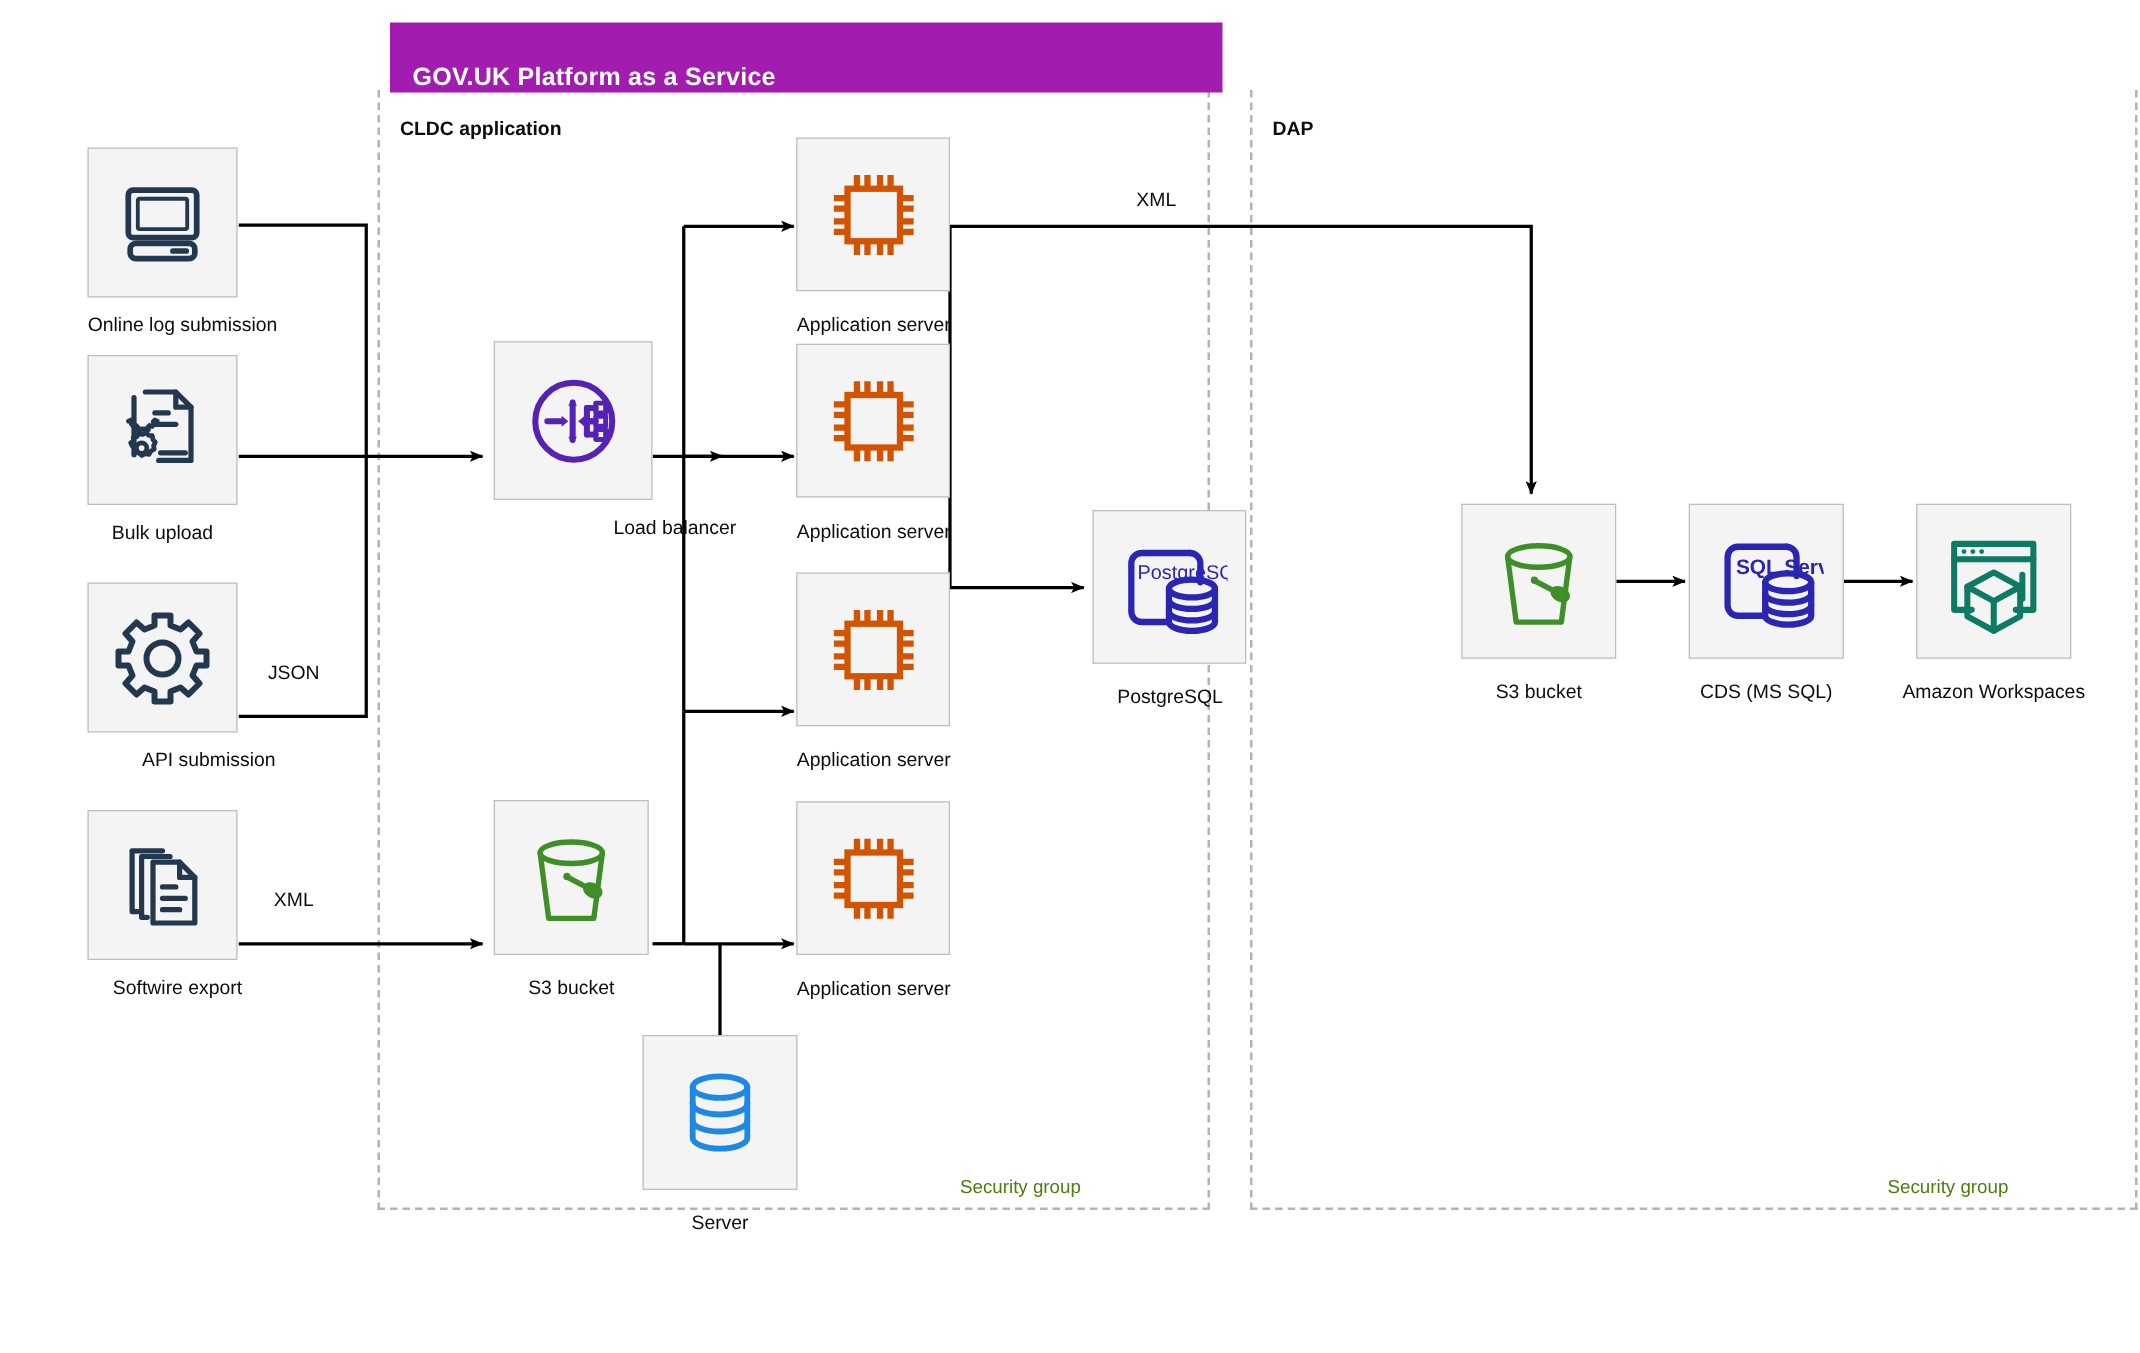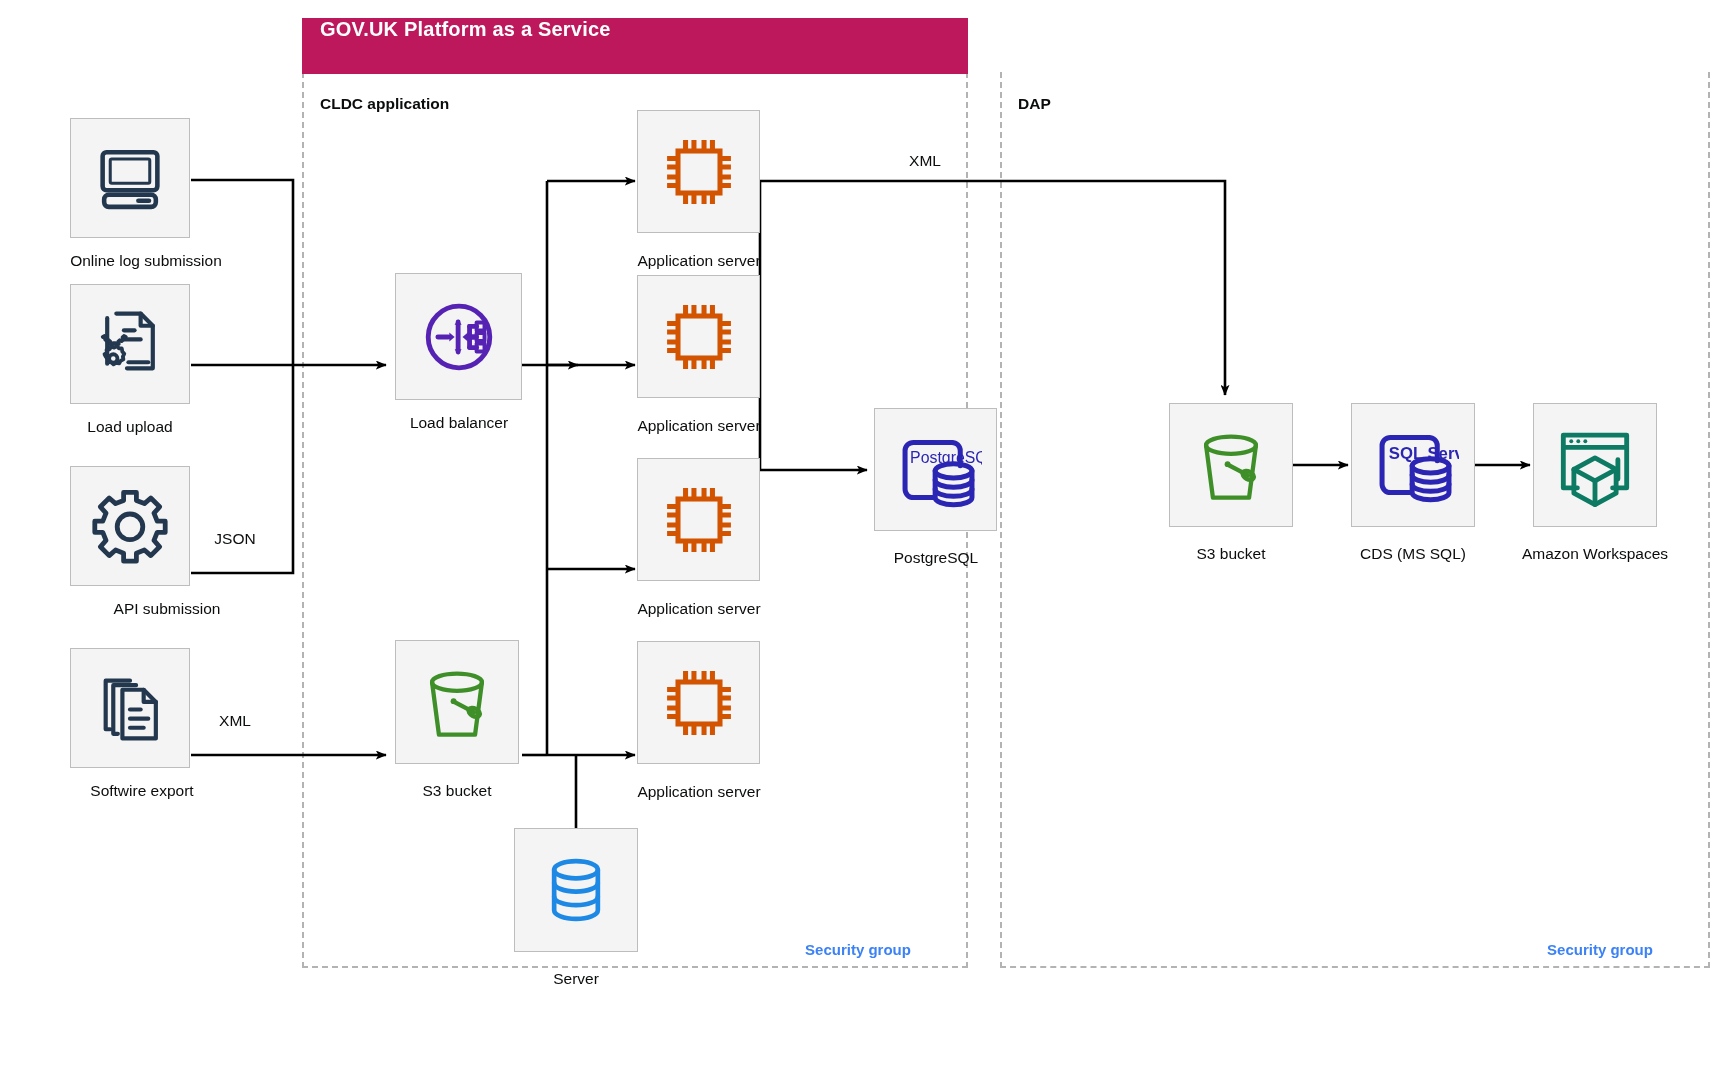--- a/index.html
+++ b/index.html
@@ -1,23 +1,23 @@
 <!DOCTYPE html>
 <html><head>
 <meta charset="utf-8">
 <style>
   html,body{margin:0;padding:0;background:#ffffff;}
   body{width:1712px;height:1082px;font-family:"Liberation Sans",sans-serif;position:relative;overflow:hidden;}
   #stage{position:absolute;left:0;top:0;width:1712px;height:1082px;}
   svg.layer{position:absolute;left:0;top:0;width:1712px;height:1082px;overflow:visible;}
-  .grp-header{position:absolute;background:#be185d;display:flex;align-items:flex-start;}
+  .grp-header{position:absolute;background:#a21caf;display:flex;align-items:flex-end;margin-left:10px;}
   .grp-header span{color:#ffffff;font-weight:bold;font-size:20px;padding-left:18px;letter-spacing:.2px;}
   .grp-sub{position:absolute;color:#0b0c0c;font-weight:bold;font-size:15.5px;}
   .dashbox{position:absolute;border:2px dashed #b3b3b3;box-sizing:border-box;background:transparent;}
-  .secgrp{position:absolute;color:#3b82f6;font-size:15px;text-align:center;font-weight:bold;}
+  .secgrp{position:absolute;color:#4d7c0f;font-size:15px;text-align:left;}
   .node{position:absolute;box-sizing:border-box;background:#f4f4f4;border:1.5px solid #bdbdbd;display:flex;align-items:center;justify-content:center;}
   .node svg{display:block;}
   .nlabel{position:absolute;font-size:15.5px;color:#0b0c0c;text-align:center;white-space:nowrap;}
   .elabel{position:absolute;font-size:15.5px;color:#0b0c0c;white-space:nowrap;text-align:center;}
 </style>
 </head>
 <body>
 
 <div id="stage">
 
@@ -98,21 +98,21 @@
       <path d="M64,10 V26 H80"></path>
       <path d="M42,32 H56"></path>
       <path d="M42,44 H64"></path>
       <path d="M48,74 H74"></path>
       <path d="M26,56 l4,-2 3,3 -2,4 4,4 4,-2 3,3 -1,5 5,2 2,-4 h5 l2,4 5,-2 -1,-5 3,-3 4,2 4,-4 -2,-4 3,-3 4,2" transform="translate(-2,6) scale(0.62)" stroke-width="8"></path>
       <circle cx="28" cy="69" r="5.5" stroke-width="5"></circle>
       <path d="M28,58.5 l4.2,1.1 3,-3.1 3.6,2.6 -0.6,4.3 3.6,2.6 4.1,-1.4 2,4.1 -3.2,2.9 0.6,4.3 -4.3,1.5 -2.4,3.6 -4.1,-1.4 -3.6,2.6 -3.6,-2.6" stroke-width="0" fill="none"></path>
       <path d="M16.5,63.5 l3.2,-1.8 -0.6,-3.6 4.2,-1.3 1.7,-3.3 4.2,1.3 3.3,-1.9 3,2.7 3.7,0.3 0.7,4.2 2.6,2.7 -1.9,3.8 0.7,3.7 -3.7,2 -1.8,3.3 -4.2,-0.7 -3.3,1.9 -3,-2.7 -3.7,-0.3 -0.7,-4.2 -2.6,-2.7 z" stroke-width="5"></path>
     </svg>
   </div>
-  <div class="nlabel" style="left:0px;top:418px;width:260px;">Load upload</div>
+  <div class="nlabel" style="left:0px;top:418px;width:260px;">Bulk upload</div>
 
   <div class="node" style="left:70px;top:466px;width:120px;height:120px;">
     <svg width="80" height="80" viewBox="0 0 100 100" fill="none" stroke="#23384e" stroke-width="6" stroke-linejoin="round" stroke-linecap="round">
       <path d="M42,8 H58 V18 L68,22 L76,15 L87,26 L80,34 L84,44 H94 V58 H84 L80,68 L87,76 L76,87 L68,80 L58,84 V94 H42 V84 L32,80 L24,87 L13,76 L20,68 L16,58 H6 V44 H16 L20,34 L13,26 L24,15 L32,22 L42,18 Z"></path>
       <circle cx="50" cy="51" r="16"></circle>
     </svg>
   </div>
   <div class="nlabel" style="left:0px;top:600px;width:260px;padding-left:37px;">API submission</div>
 
   <div class="node" style="left:70px;top:648px;width:120px;height:120px;">
@@ -142,21 +142,21 @@
       <path d="M62,38 H70"></path>
         <path d="M62,38 V50"></path>
       <path d="M62,62 H70"></path>
         <path d="M62,62 V50"></path>
       <rect x="70" y="33.5" width="9" height="9" stroke-width="4.5"></rect>
       <rect x="70" y="45.5" width="9" height="9" stroke-width="4.5"></rect>
       <rect x="70" y="57.5" width="9" height="9" stroke-width="4.5"></rect>
       <path d="M62,50 H70"></path>
     </svg>
   </div>
-  <div class="nlabel" style="left:329px;top:414px;width:260px;">Load balancer</div>
+  <div class="nlabel" style="left:329px;top:414px;width:260px;text-align:right;">Load balancer</div>
 
   <div class="node" style="left:637px;top:110px;width:123px;height:123px;">
     <svg width="84" height="84" viewBox="0 0 100 100" fill="none" stroke="#d35400" stroke-width="6" stroke-linecap="butt">
       <rect x="25" y="25" width="50" height="50" stroke-width="6"></rect>
       <path d="M34,25 V12 M44,25 V12 M56,25 V12 M66,25 V12"></path>
       <path d="M34,75 V88 M44,75 V88 M56,75 V88 M66,75 V88"></path>
       <path d="M25,34 H12 M25,44 H12 M25,56 H12 M25,66 H12"></path>
       <path d="M75,34 H88 M75,44 H88 M75,56 H88 M75,66 H88"></path>
     </svg>
   </div>

